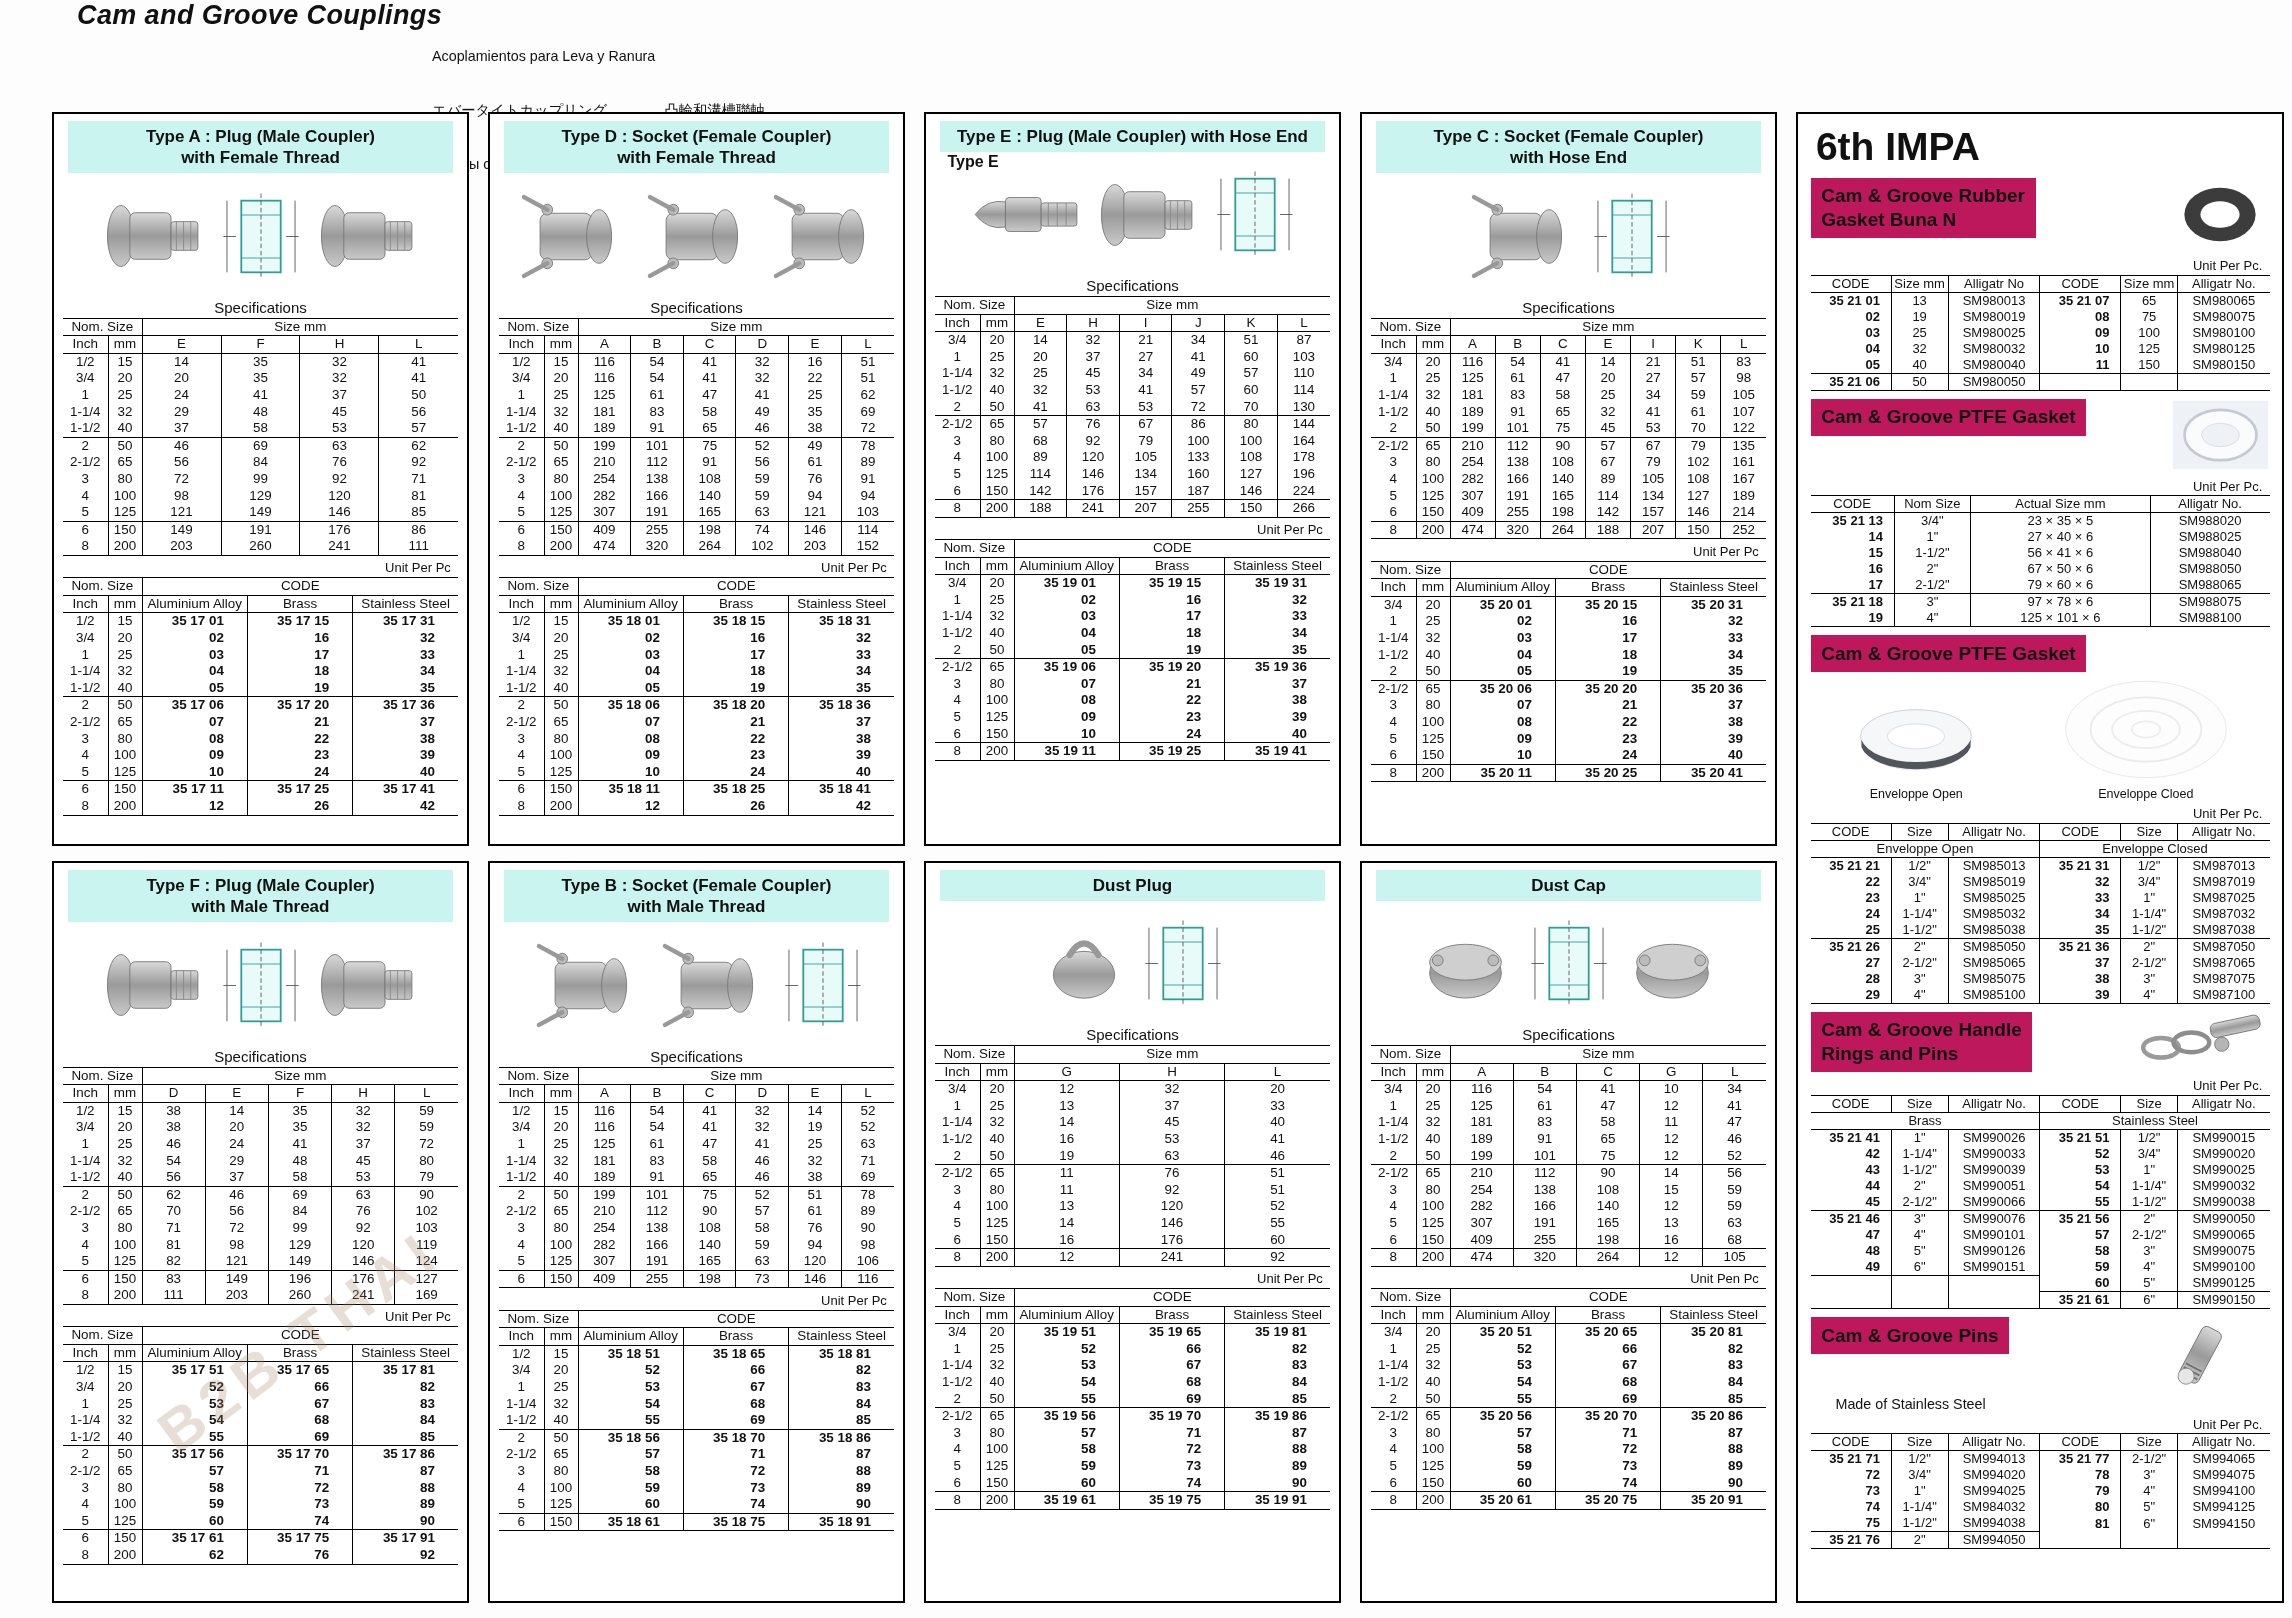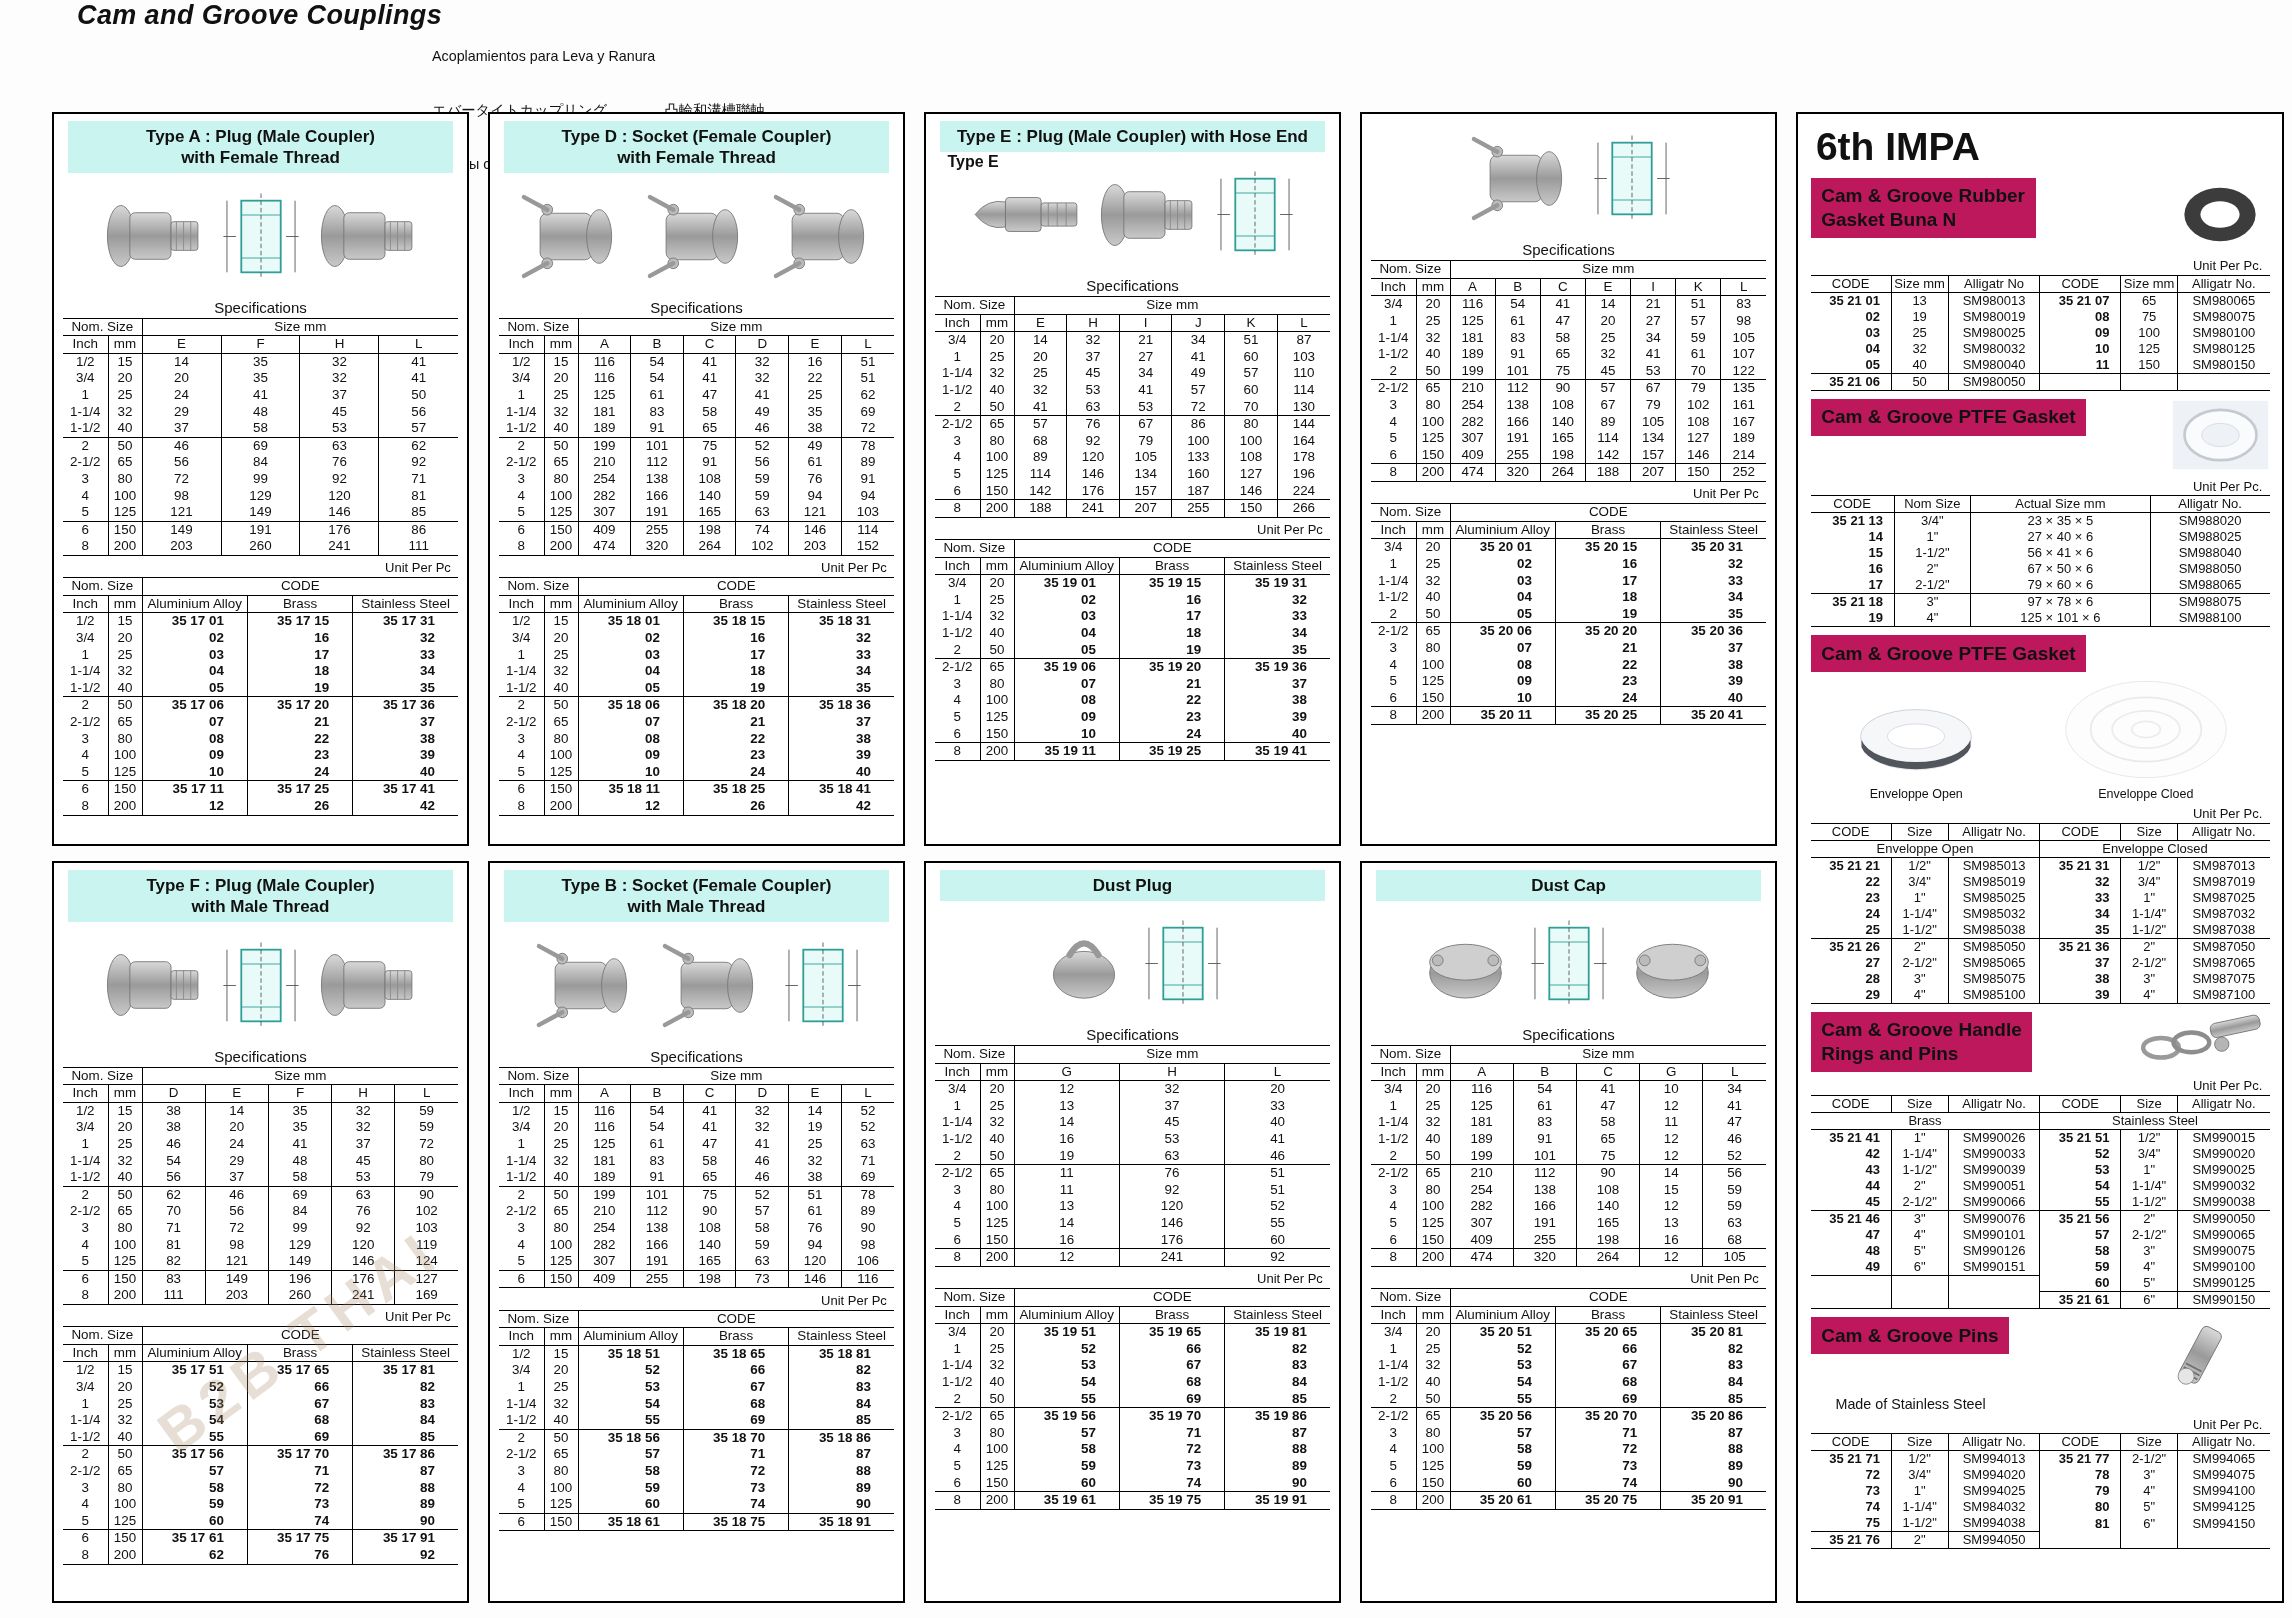--- a/index.html
+++ b/index.html
@@ -907,20 +907,24 @@
               <td>8</td>
               <td>200</td>
               <td class="code">35 19 11</td>
               <td class="code">35 19 25</td>
               <td class="code">35 19 41</td>
             </tr>
           </tbody>
         </table>
       </div>
       <div class="panel">
+        <div class="band">
+          <div>Type C : Socket (Female Coupler)</div>
+          <div>with Hose End</div>
+        </div>
         <div class="images">
           <span class="img"><svg width="115" height="93" viewBox="0 0 128 104">
               <defs>
                 <linearGradient id="m" x1="0" y1="0" x2="0" y2="1">
                   <stop offset="0" stop-color="#d9d9d9"></stop>
                   <stop offset=".5" stop-color="#9a9a9a"></stop>
                   <stop offset="1" stop-color="#c9c9c9"></stop>
                 </linearGradient>
               </defs>
               <rect x="30" y="26" width="58" height="52" rx="8" fill="url(#m)" stroke="#777"></rect>

